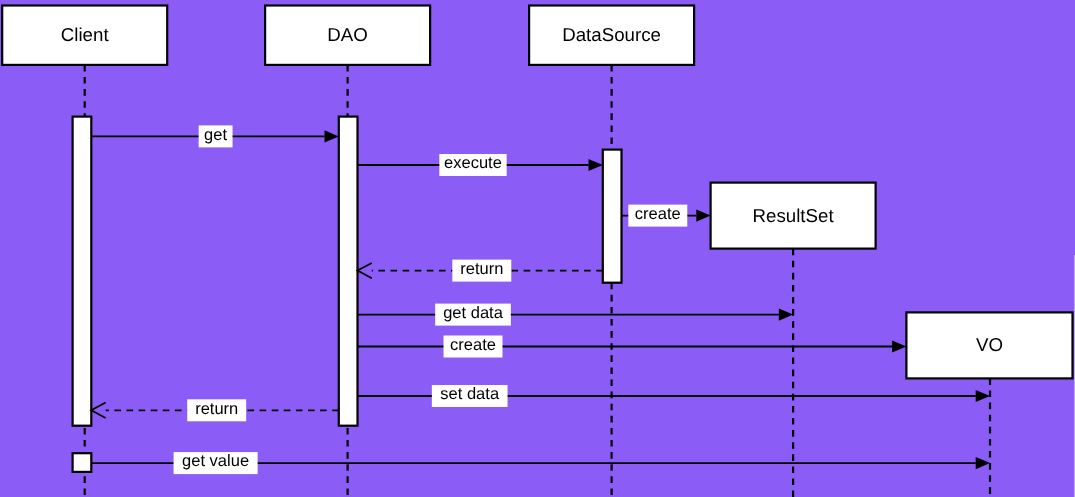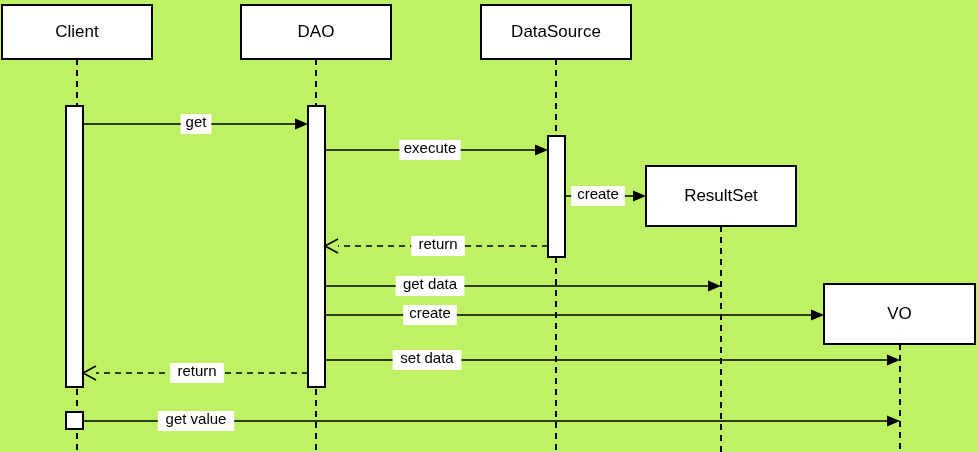--- a/index.html
+++ b/index.html
@@ -4,21 +4,21 @@
 <style>
   html, body {
     margin: 0;
     padding: 0;
     background: #ffffff;
   }
   #canvas-root {
     position: relative;
     width: 977px;
     height: 452px;
-    background: #bef264;
+    background: #8b5cf6;
     font-family: "Liberation Sans", sans-serif;
     overflow: hidden;
   }
   svg.diagram {
     display: block;
     width: 977px;
     height: 452px;
   }
   .lifeline-box rect {
     fill: #ffffff;

